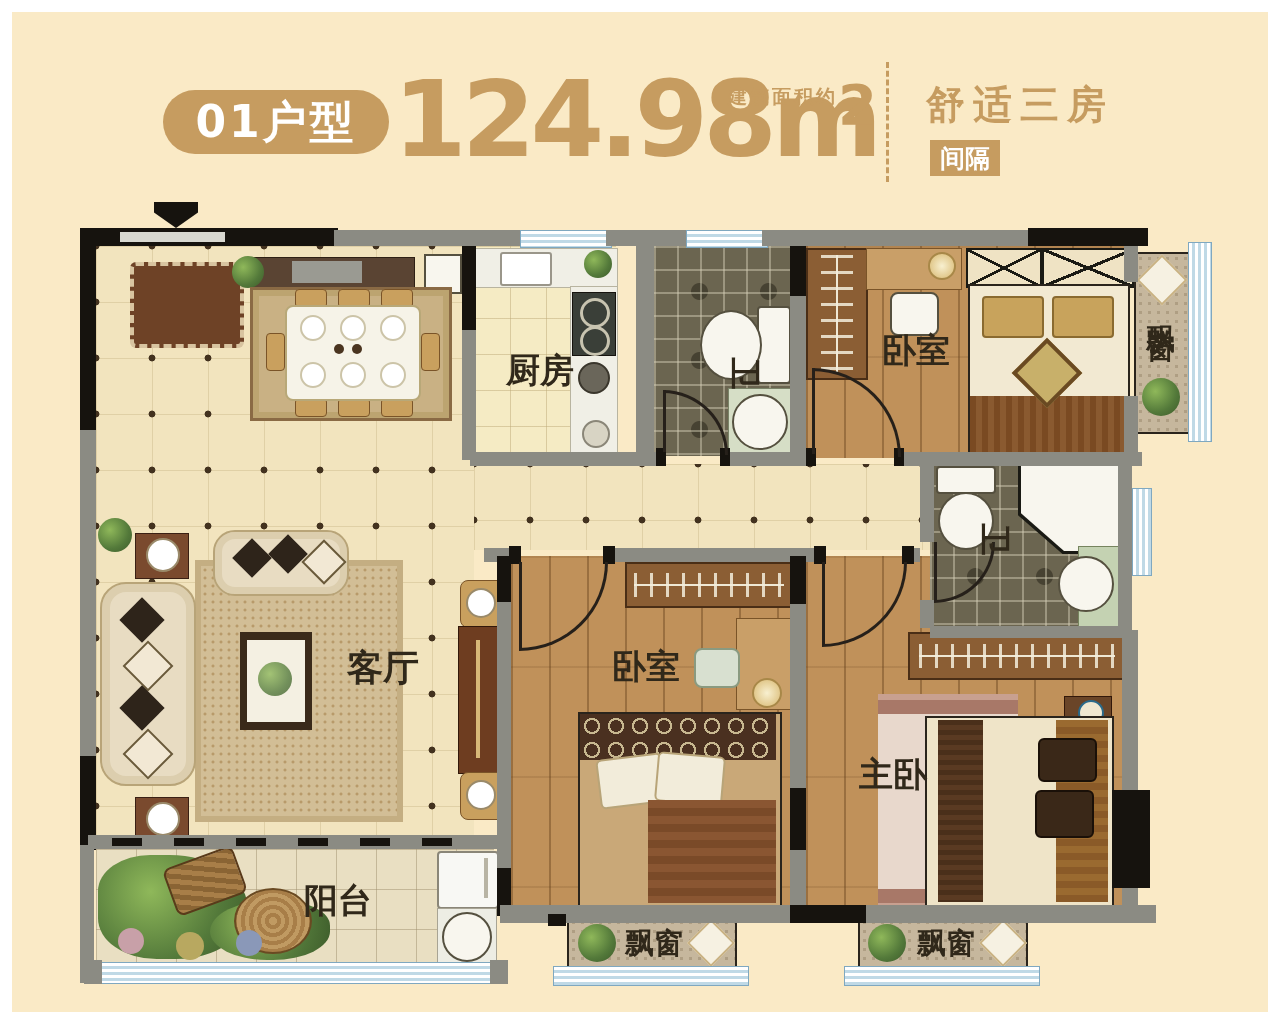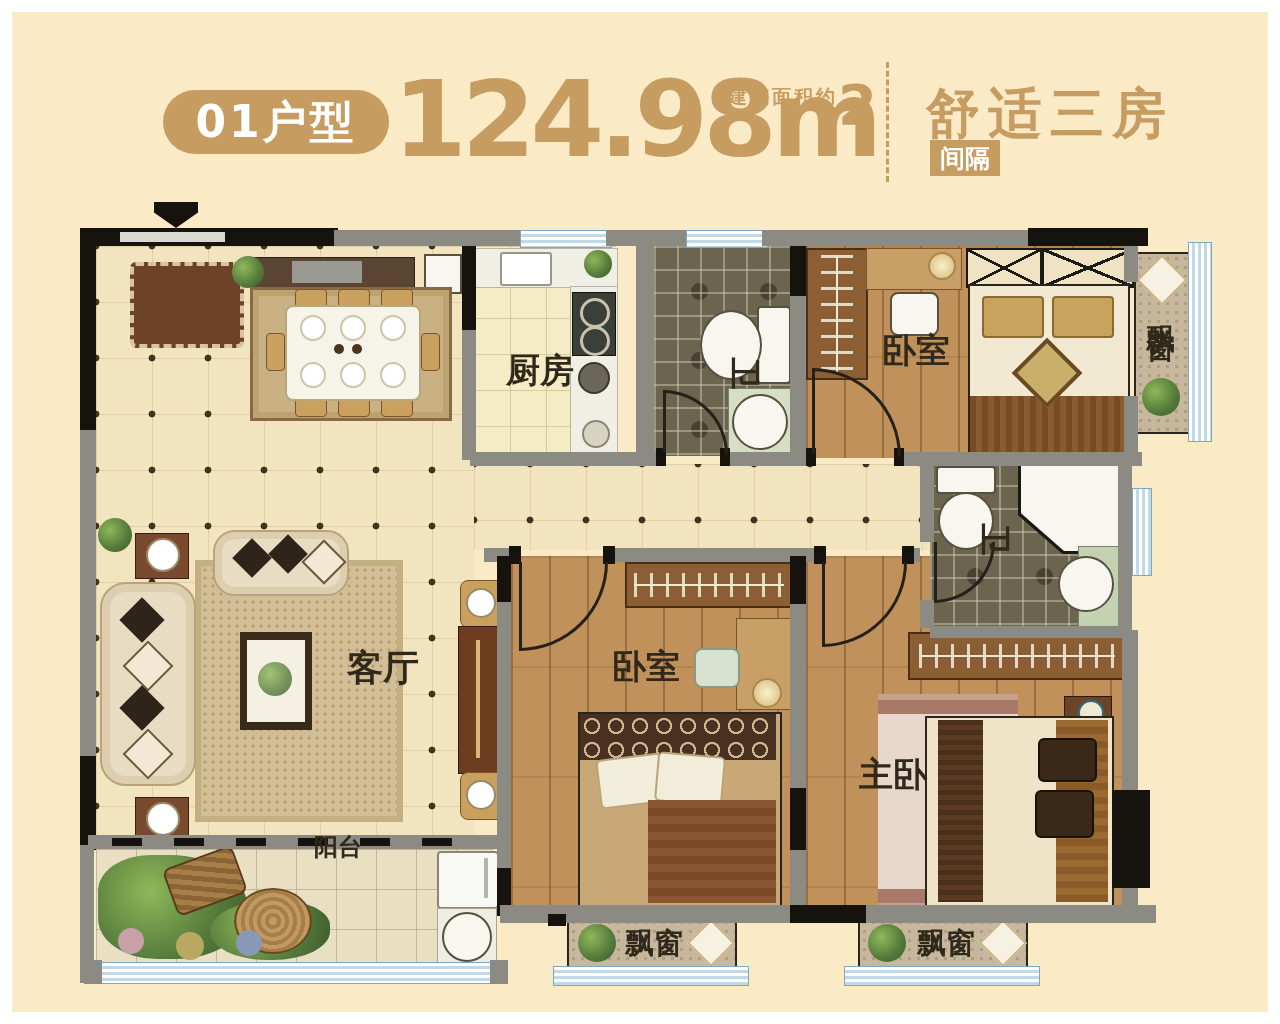--- a/index.html
+++ b/index.html
@@ -67,21 +67,21 @@
 
 <div class="stage">
 
   <div class="abs badge" style="left:163px;top:90px;width:226px;height:64px;font-size:44px;">
       <span>01户型</span>
     </div>
   <div class="abs gold" style="left:393px;top:58px;font-size:106px;letter-spacing:-5px;">124.98m</div>
   <div class="abs gold" style="left:838px;top:72px;font-size:56px;">2</div>
   <div class="abs gold" style="left:728px;top:84px;font-size:19px;letter-spacing:3px;">建筑面积约</div>
   <div class="abs divider" style="left:886px;top:62px;height:120px;width:0;"></div>
-  <div class="abs gold" style="left:926px;top:78px;font-size:54px;letter-spacing:8px;">舒适三房</div>
+  <div class="abs gold" style="left:926px;top:78px;font-size:39px;letter-spacing:8px;">舒适三房</div>
   <div class="abs tagbox" style="left:930px;top:140px;width:70px;height:36px;font-size:25px;">
       <span>间隔</span>
     </div>
 
   <div class="abs tile" style="left:96px;top:246px;width:378px;height:600px;"></div>
   <div class="abs tile" style="left:474px;top:464px;width:460px;height:86px;"></div>
   <div class="abs kfloor" style="left:474px;top:246px;width:142px;height:208px;"></div>
   <div class="abs btile" style="left:654px;top:246px;width:138px;height:210px;"></div>
   <div class="abs wood" style="left:806px;top:246px;width:320px;height:212px;"></div>
   <div class="abs wood" style="left:806px;top:556px;width:318px;height:360px;"></div>
@@ -296,17 +296,17 @@
   <div class="abs leaf" style="left:934px;top:542px;width:3px;height:58px;"></div>
 
   <div class="abs lab" style="left:490px;top:352px;width:100px;font-size:34px;">厨房</div>
   <div class="abs lab rot90" style="left:722px;top:356px;width:44px;font-size:32px;">卫</div>
   <div class="abs lab" style="left:866px;top:332px;width:100px;font-size:34px;">卧室</div>
   <div class="abs lab vert" style="left:1144px;top:302px;font-size:29px;">飘窗</div>
   <div class="abs lab rot90" style="left:972px;top:522px;width:44px;font-size:32px;">卫</div>
   <div class="abs lab" style="left:328px;top:648px;width:110px;font-size:36px;">客厅</div>
   <div class="abs lab" style="left:596px;top:648px;width:100px;font-size:34px;">卧室</div>
   <div class="abs lab" style="left:838px;top:756px;width:110px;font-size:34px;">主卧</div>
-  <div class="abs lab" style="left:288px;top:834px;width:100px;font-size:24px;">阳台</div>
+  <div class="abs lab" style="left:288px;top:882px;width:100px;font-size:34px;">阳台</div>
   <div class="abs lab" style="left:614px;top:928px;width:80px;font-size:29px;">飘窗</div>
   <div class="abs lab" style="left:906px;top:928px;width:80px;font-size:29px;">飘窗</div>
 
 </div>
 
 </body></html>

